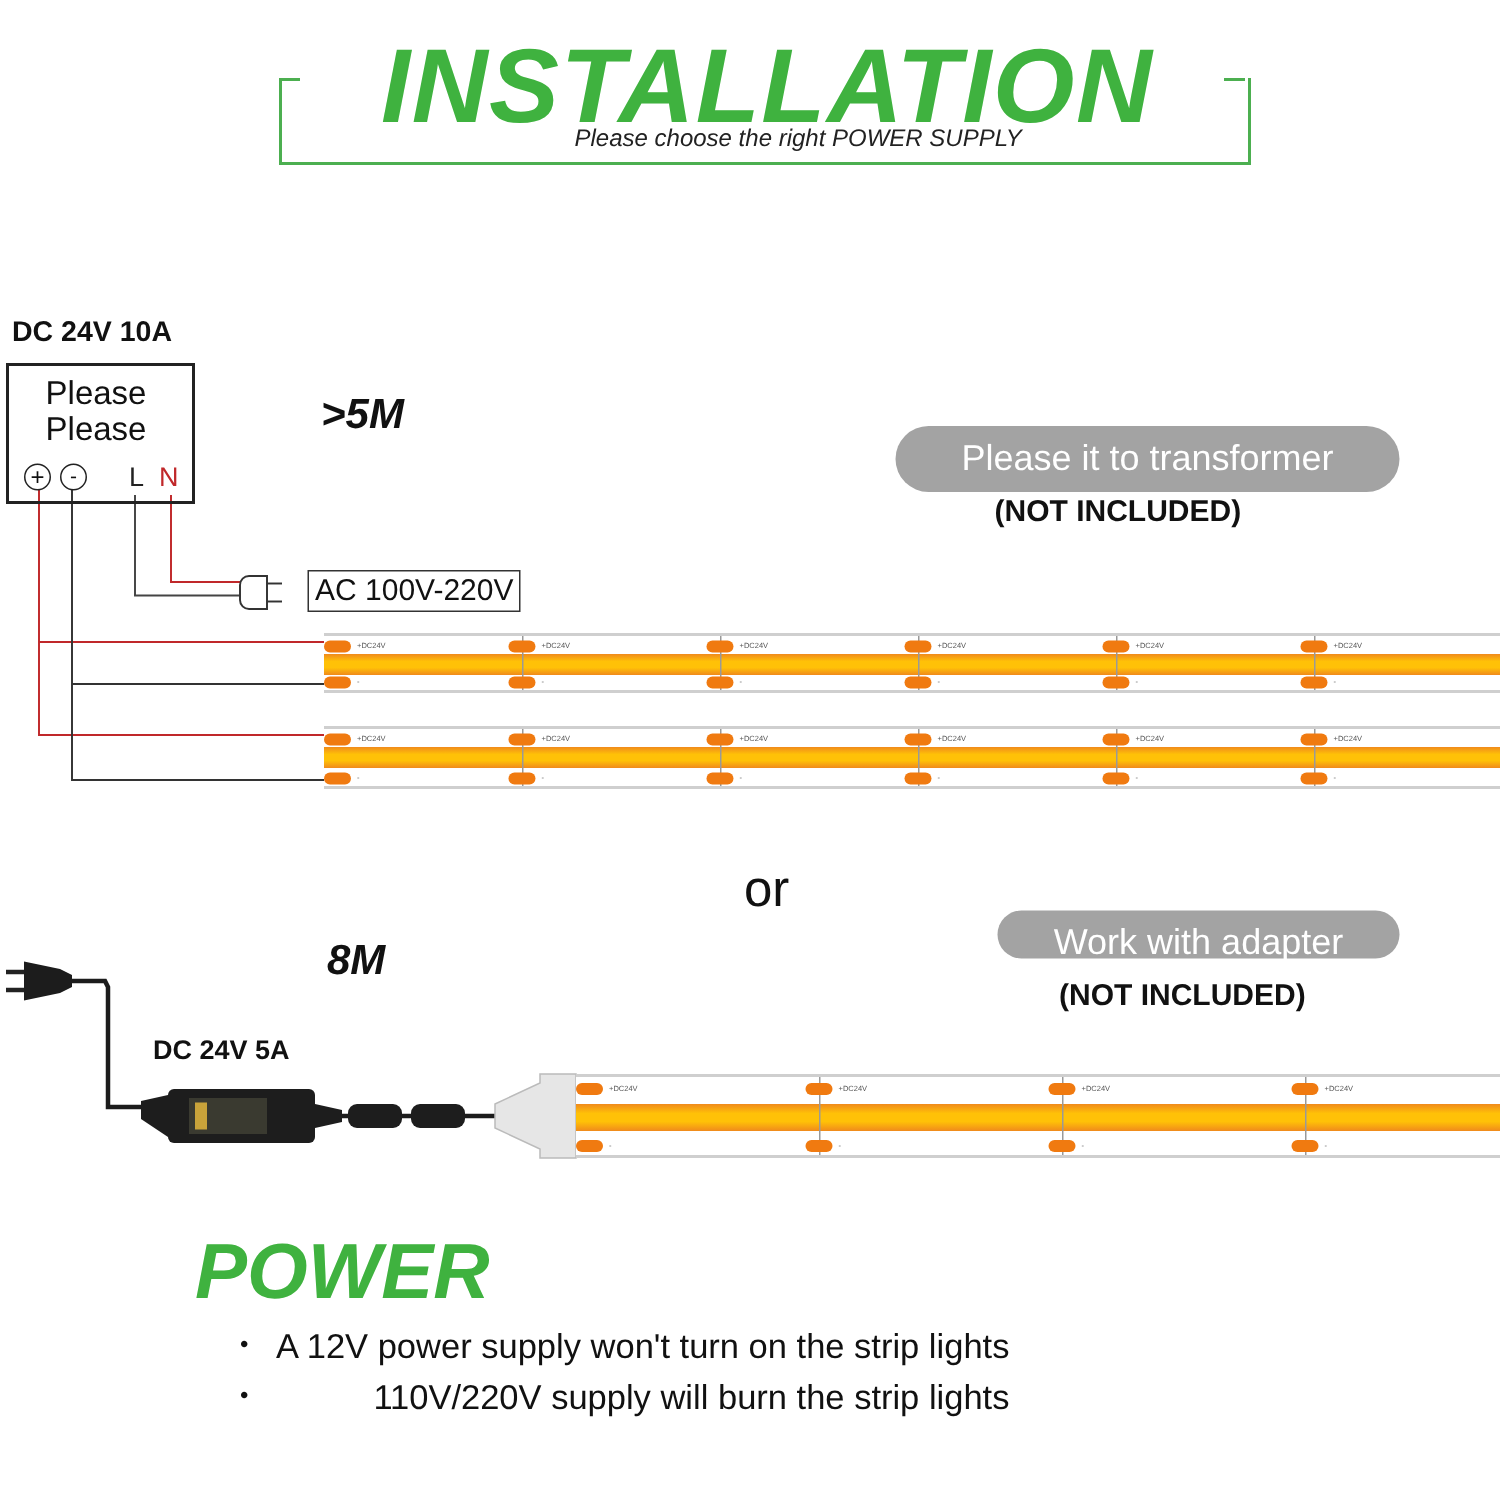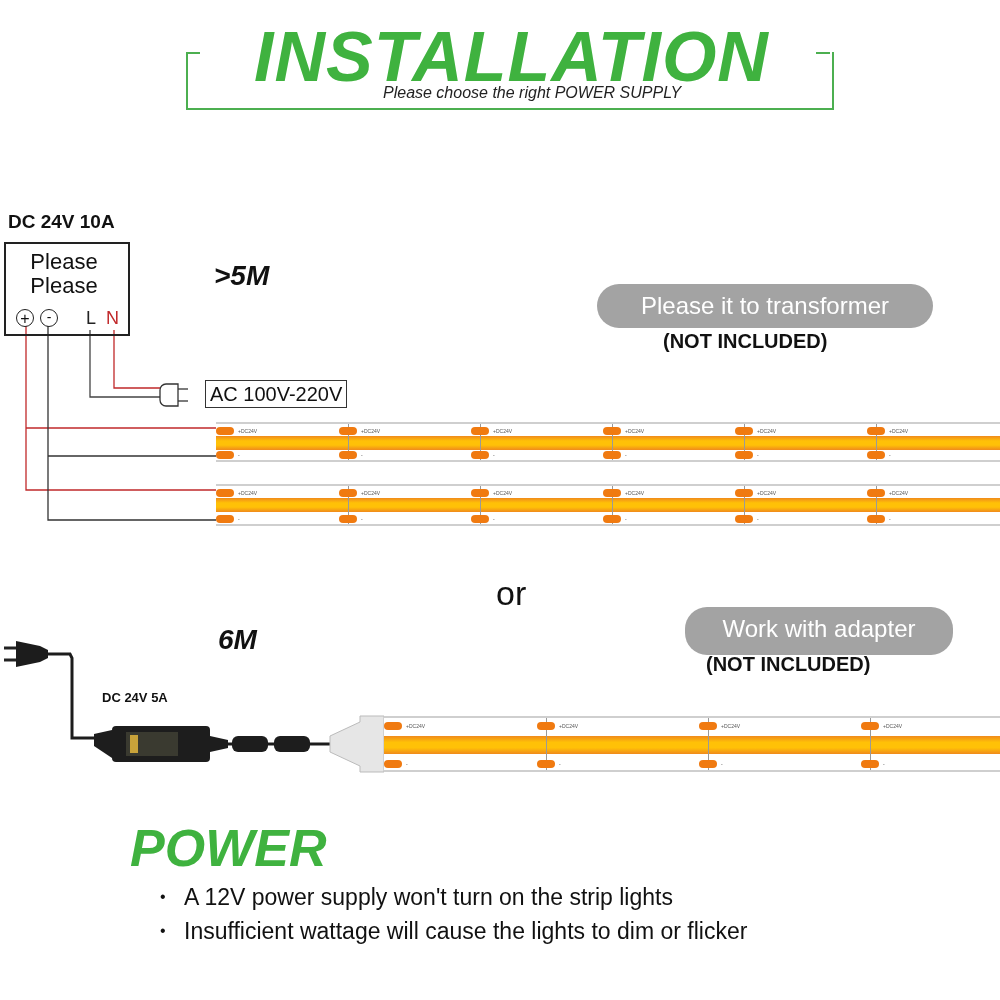--- a/index.html
+++ b/index.html
@@ -21,39 +21,39 @@
   .term-plus { left: 16px; width: 18px; height: 18px; border: 1.5px solid #222; border-radius: 50%; text-align: center; line-height: 17px; font-size: 16px; box-sizing: border-box; top: 309px; }
   .term-minus { left: 40px; width: 18px; height: 18px; border: 1.5px solid #222; border-radius: 50%; text-align: center; line-height: 15px; font-size: 14px; box-sizing: border-box; top: 309px; }
   .term-L { left: 86px; color: #222; }
   .term-N { left: 106px; color: #c0282a; }
 
   .dist-label { font-size: 28px; font-weight: bold; font-style: italic; }
   .ac-label { left: 205px; top: 380px; font-size: 20px; border: 1.5px solid #333; padding: 0 4px; line-height: 26px; }
 
   .pill { background: #a3a3a3; color: #fff; border-radius: 22px; text-align: center; font-size: 24px; }
   .pill1 { left: 597px; top: 284px; width: 336px; height: 44px; line-height: 44px; }
-  .pill2 { left: 685px; top: 607px; width: 268px; height: 48px; line-height: 44px; }
+  .pill2 { left: 665px; top: 607px; width: 268px; height: 32px; line-height: 44px; }
   .not-inc { font-size: 20px; font-weight: bold; }
 
   .or-label { left: 496px; top: 574px; font-size: 34px; }
 
   
   .strip { background: #fff; border-top: 2px solid #cfcfcf; border-bottom: 2px solid #cfcfcf; box-sizing: border-box; }
   .strip-band { position: absolute; left: 0; right: 0; background: linear-gradient(#f08a1c, #ffc107 35%, #ffc107 65%, #f08a1c); }
   .pad { position: absolute; width: 18px; height: 8px; background: #f07a10; border-radius: 4px; }
   .padlbl { position: absolute; font-size: 5px; color: #555; }
   .cutline { position: absolute; width: 1px; background: #999; }
 
   
   .note-title { left: 130px; top: 818px; font-size: 52px; font-weight: bold; font-style: italic; color: #3fb23f; }
-  .note-list { left: 160px; top: 880px; margin: 0; padding: 0; list-style: none; }
+  .note-list { left: 160px; top: 880px; margin: 0; padding: 0; list-style: none; text-align: right; }
   .note-list li { font-size: 23px; line-height: 34px; position: relative; padding-left: 24px; }
   .note-list li::before { content: "\2022"; position: absolute; left: 0; top: 0; font-size: 16px; }
 
-  .adapter-spec { left: 102px; top: 690px; font-size: 13px; font-weight: bold; }
+  .adapter-spec { left: 102px; top: 690px; font-size: 18px; font-weight: bold; }
 </style>
 </head>
 <body>
 
 <div class="abs hdr-box"></div>
 <div class="abs hdr-tick-l"></div>
 <div class="abs hdr-tick-r"></div>
 <div class="abs hdr-title">INSTALLATION</div>
 <div class="abs hdr-sub">Please choose the right POWER SUPPLY</div>
 
@@ -176,21 +176,21 @@
     <div class="padlbl" style="left: 541px; top: 30px;">-</div>
     <div class="cutline" style="left: 660px; top: 0px; height: 38px;"></div>
     <div class="pad" style="left: 651px; top: 3px;"></div>
     <div class="padlbl" style="left: 673px; top: 4px;">+DC24V</div>
     <div class="pad" style="left: 651px; top: 29px;"></div>
     <div class="padlbl" style="left: 673px; top: 30px;">-</div>
   </div>
 
 <div class="abs or-label">or</div>
 
-<div class="abs dist-label" style="left:218px;top:624px">6M</div>
+<div class="abs dist-label" style="left:218px;top:624px">8M</div>
 <div class="abs adapter-spec">DC 24V 5A</div>
 <div class="abs pill pill2">Work with adapter</div>
 <div class="abs not-inc" style="left:706px;top:653px">(NOT INCLUDED)</div>
 
 <div class="abs strip" style="left:384px;top:716px;width:616px;height:56px">
   <div class="strip-band" style="top:18px;height:18px"></div>
 <div class="pad" style="left: 0px; top: 4px;"></div>
     <div class="padlbl" style="left: 22px; top: 5px;">+DC24V</div>
     <div class="pad" style="left: 0px; top: 42px;"></div>
     <div class="padlbl" style="left: 22px; top: 43px;">-</div>
@@ -207,14 +207,14 @@
     <div class="cutline" style="left: 486px; top: 0px; height: 52px;"></div>
     <div class="pad" style="left: 477px; top: 4px;"></div>
     <div class="padlbl" style="left: 499px; top: 5px;">+DC24V</div>
     <div class="pad" style="left: 477px; top: 42px;"></div>
     <div class="padlbl" style="left: 499px; top: 43px;">-</div>
   </div>
 
 <div class="abs note-title">POWER</div>
 <ul class="abs note-list">
   <li>A 12V power supply won't turn on the strip lights</li>
-  <li>Insufficient wattage will cause the lights to dim or flicker</li>
+  <li>110V/220V supply will burn the strip lights</li>
 </ul>
 
 </body></html>

